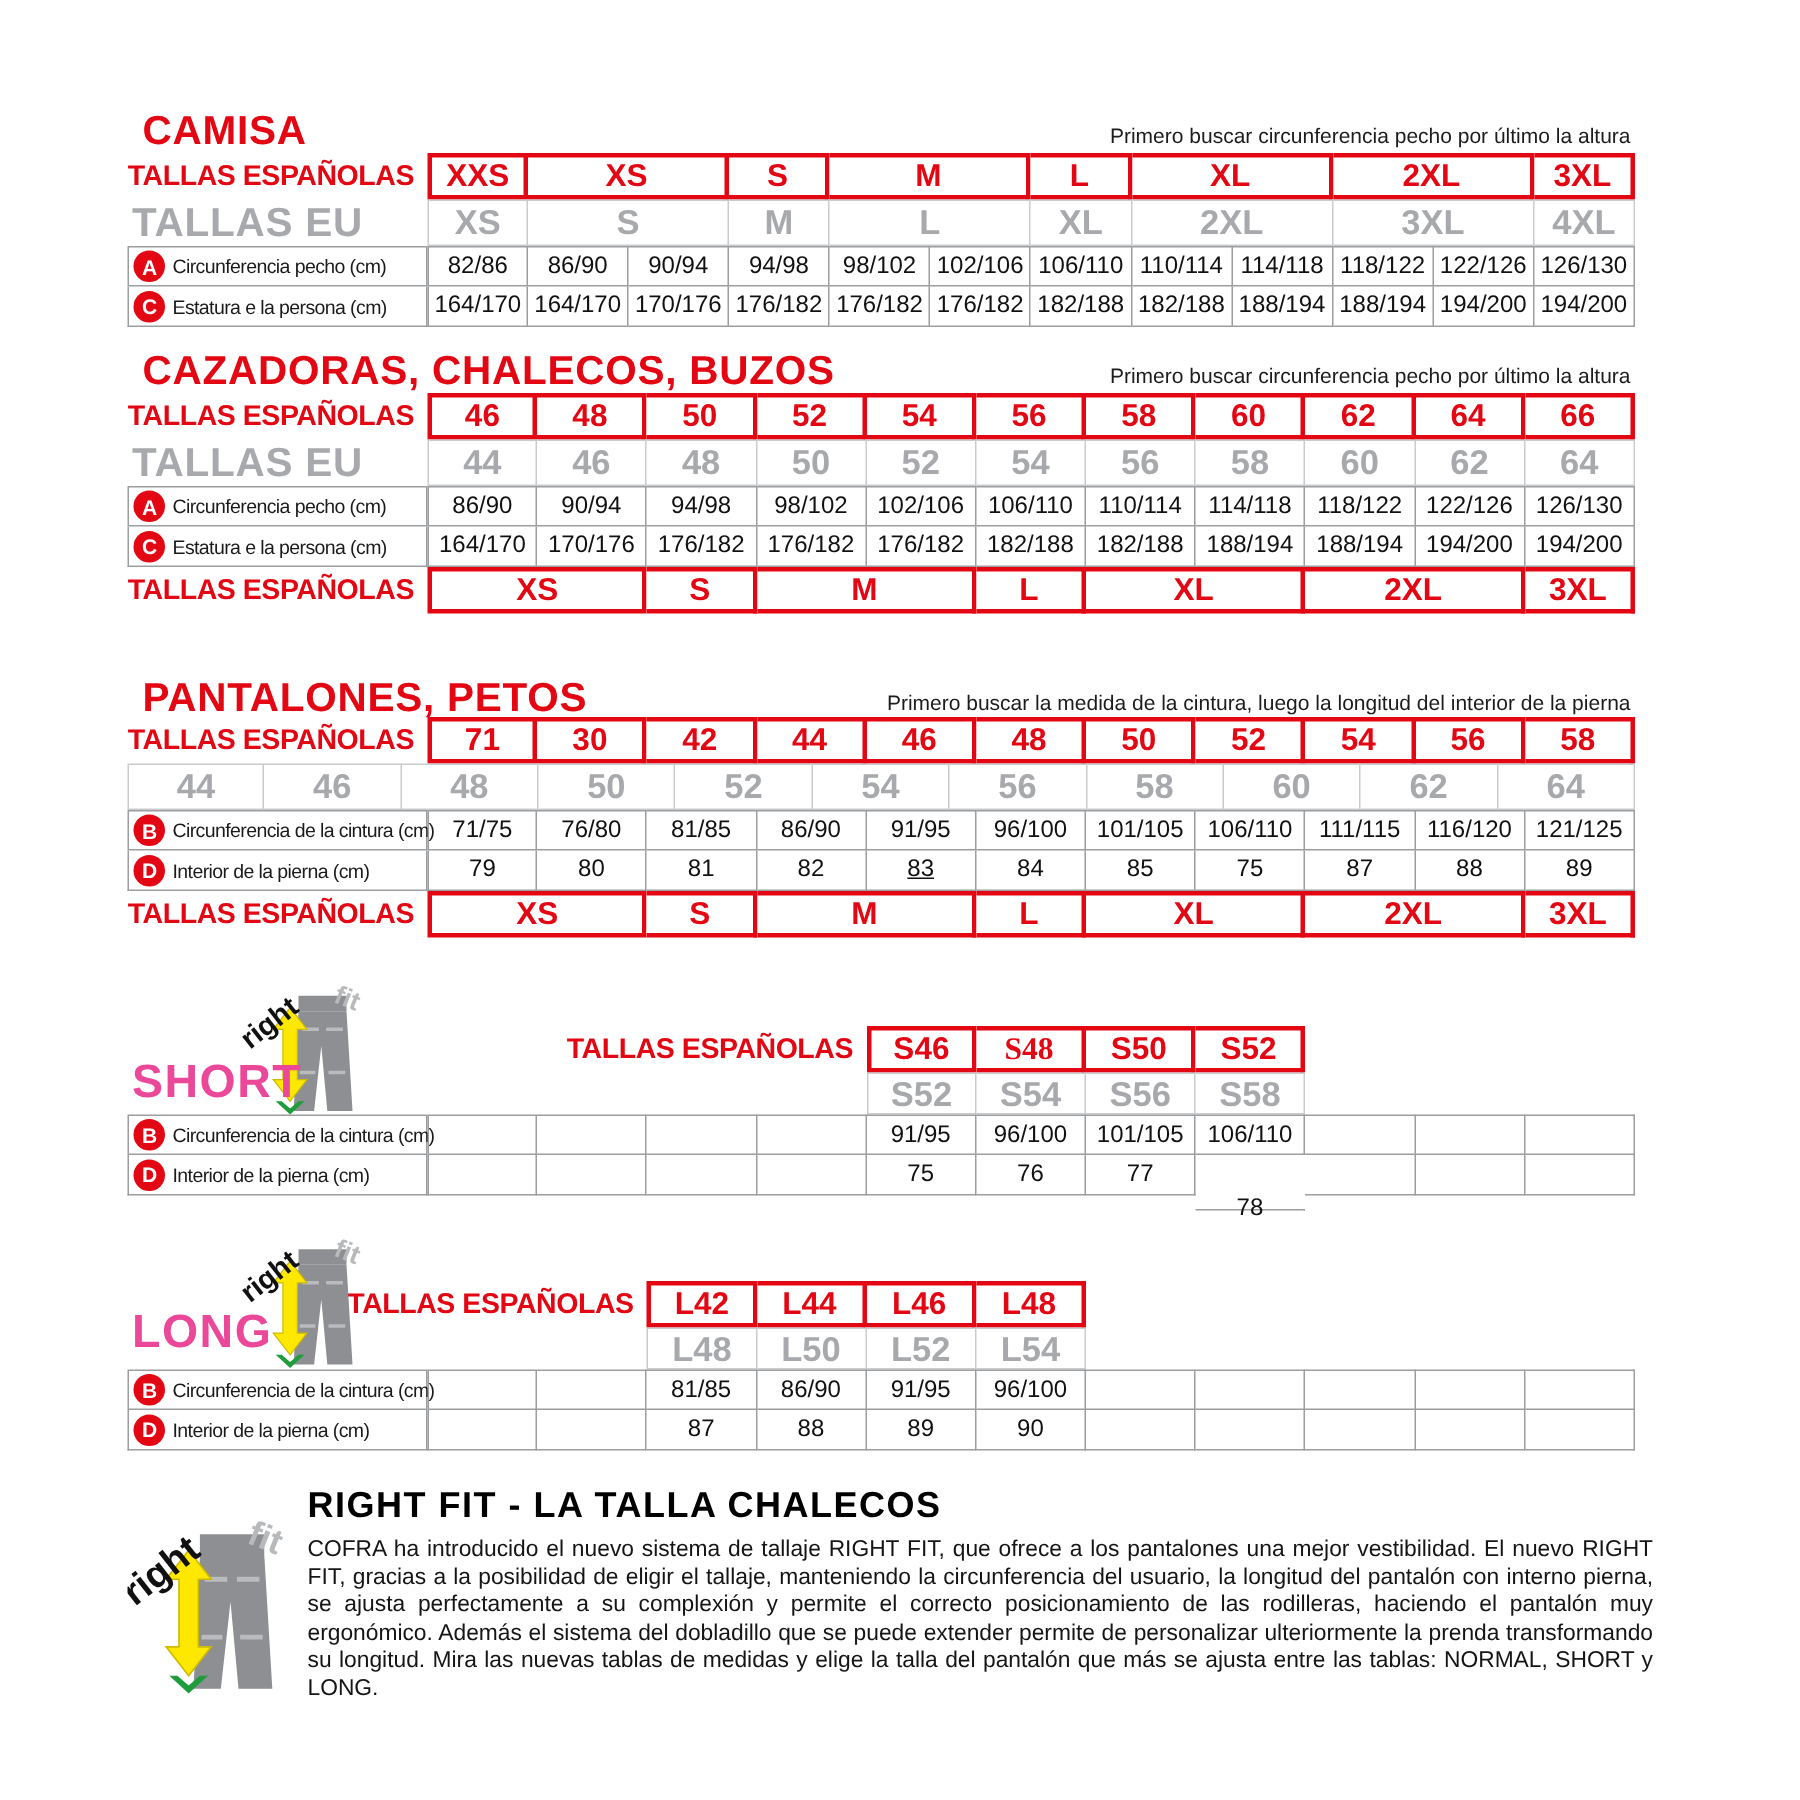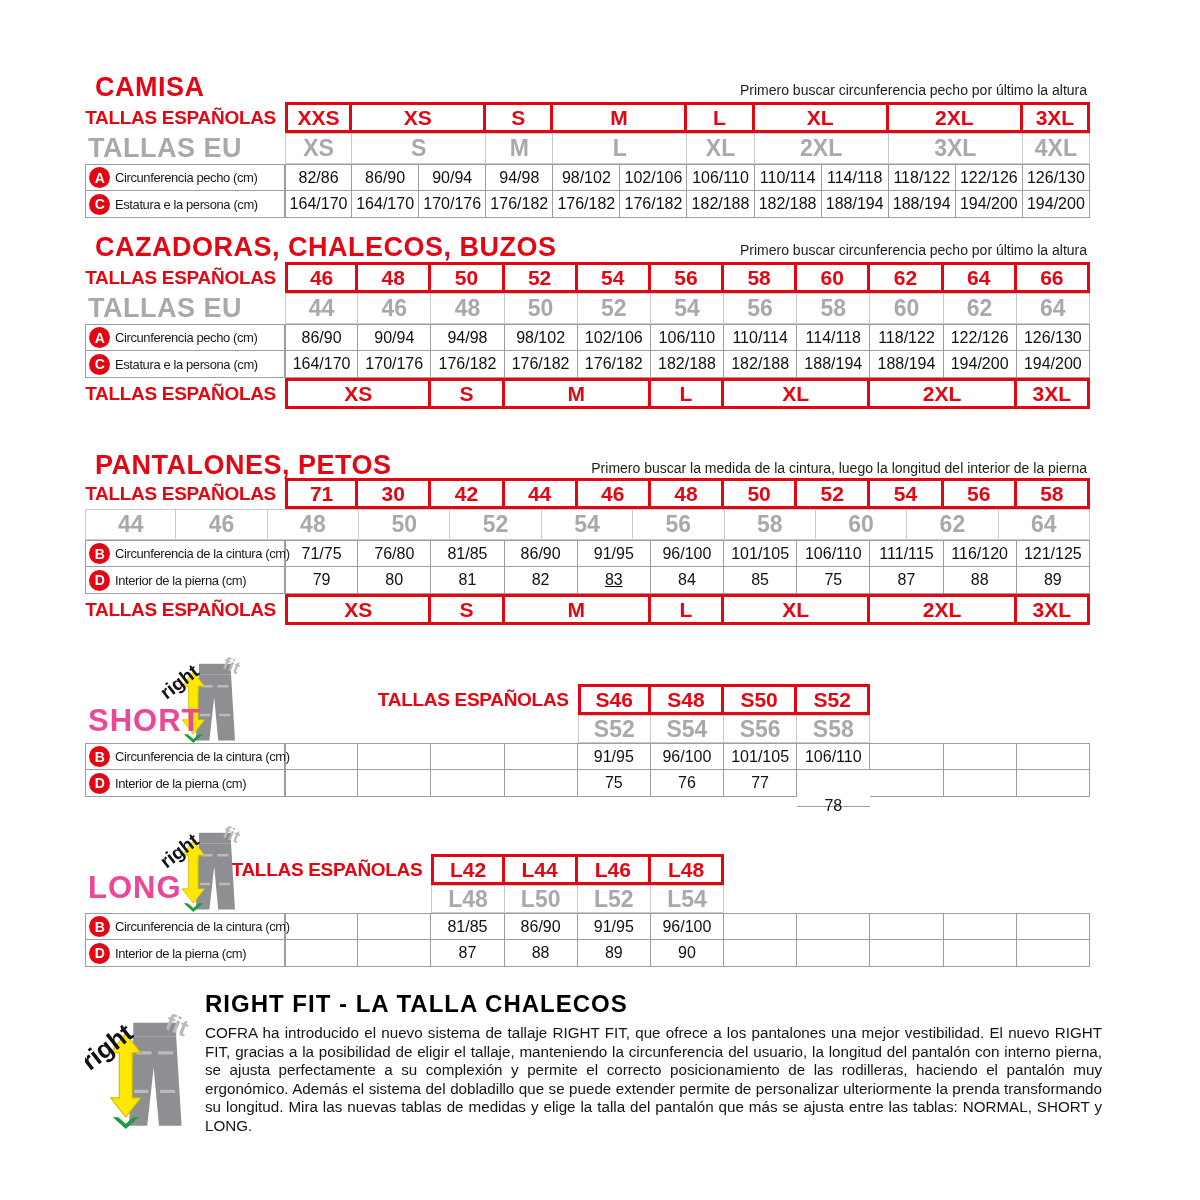--- a/index.html
+++ b/index.html
@@ -312,21 +312,21 @@
     <polygon points="38,26 52,44 44,44 44,86 52,86 38,104 24,86 32,86 32,44 24,44" fill="#ffe800" stroke="#cdb900" stroke-width="1"></polygon>
     <path d="M26,104 l12,11 l12,-11 l-5,0 l-7,6 l-7,-6 z" fill="#1f9d3c"></path>
     <text x="2" y="58" transform="rotate(-38 8 56)" font-family="Liberation Sans, sans-serif" font-size="24" font-weight="bold" fill="#111">right</text>
     <text x="74" y="22" transform="rotate(22 76 20)" font-family="Liberation Sans, sans-serif" font-size="22" font-weight="bold" fill="#b7b9bb">fit</text>
   </svg>
   <div class="big-label" style="top:48px">SHORT</div>
   <div class="mini-red" style="margin-top:29px">
     <div class="mini-spacer red-label" style="width:492.7px">TALLAS ESPAÑOLAS</div>
     <div class="cells-fixed">
         <div class="redbox" style="width: 25%;">S46</div>
-        <div class="redbox" style="width: 25%;">S48</div>
+        <div class="redbox" style="width: 25%; font-family: Liberation Serif, serif;">S48</div>
         <div class="redbox" style="width: 25%;">S50</div>
         <div class="redbox" style="width: 25%;">S52</div>
       </div>
   </div>
   <div class="mini-gray">
     <div class="mini-spacer" style="width:492.7px"></div>
     <div class="cells-fixed">
         <div class="graycell" style="width: 25%;">S52</div>
         <div class="graycell" style="width: 25%;">S54</div>
         <div class="graycell" style="width: 25%;">S56</div>

